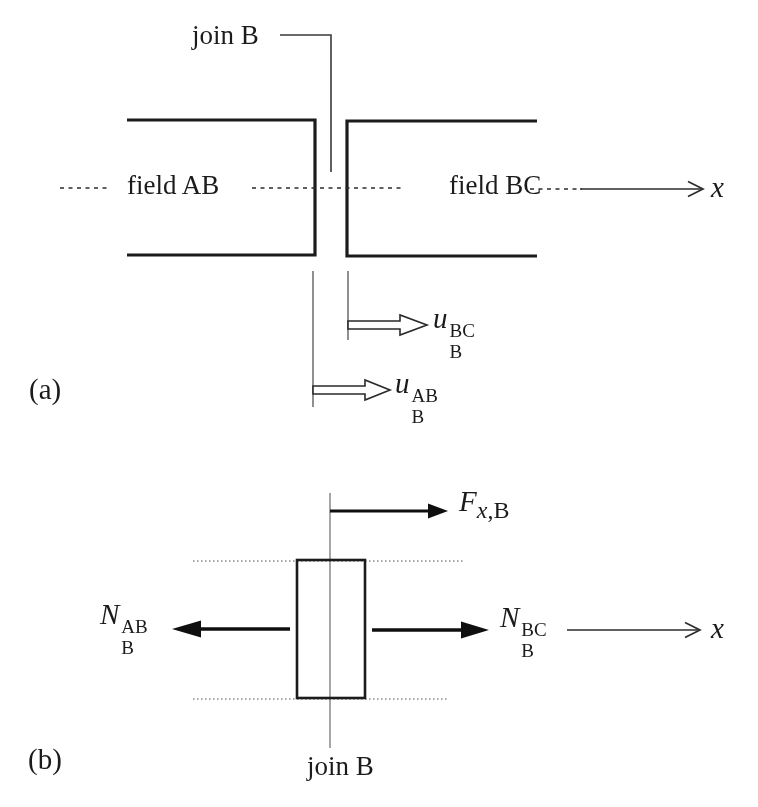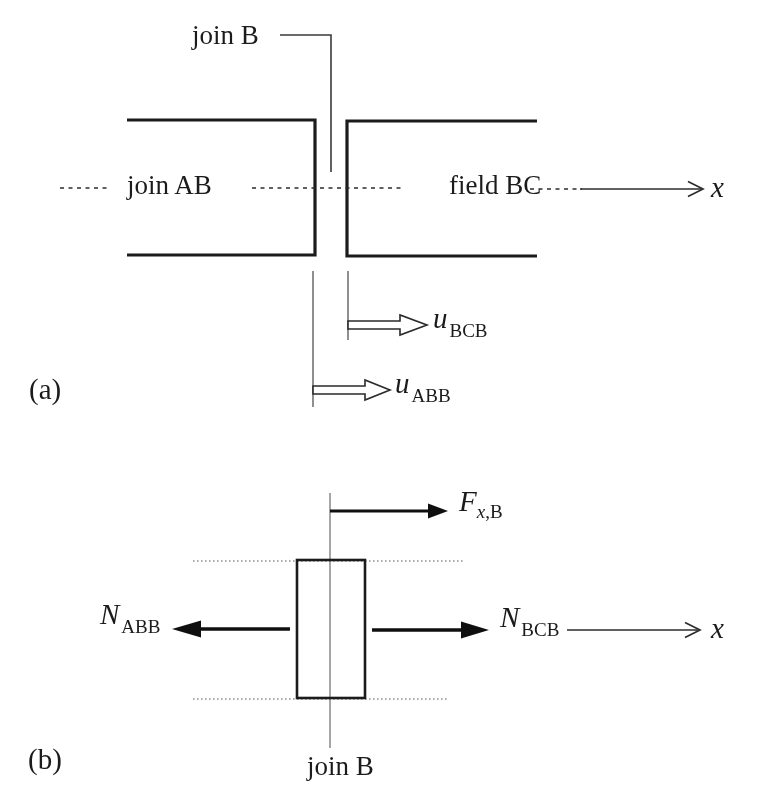--- a/index.html
+++ b/index.html
@@ -18,31 +18,31 @@
     line-height:1.1;
     white-space:nowrap;
     color:#1b1b1b;
   }
   .big{font-size:29px;}
   .ital{font-style:italic;}
   .math{font-size:29px;white-space:nowrap;}
   .mbase{font-style:italic;}
   .mstack{
     display:inline-flex;
-    flex-direction:row;
+    flex-direction:column;
     align-items:flex-start;
     font-size:19px;
     line-height:1.0;
     row-gap:2px;
     margin-left:2px;
     vertical-align:-9px;
     font-style:normal;
   }
   .msup,.msub{display:block;}
-  .fsub{font-size:19px;vertical-align:-7px;font-style:normal;}
+  .fsub{font-size:24px;vertical-align:-7px;font-style:normal;}
   .fsub i{font-style:italic;}
 </style>
 </head>
 <body>
 
 <div id="figure">
 
   <svg id="drawing" width="758" height="807" viewBox="0 0 758 807">
 
     <g>
@@ -112,21 +112,21 @@
     </g>
 
     <g>
       <line x1="567" y1="630" x2="698" y2="630" stroke="#2c2c2c" stroke-width="1.5"></line>
       <polyline points="685,622.5 700,630 685,637.5" fill="none" stroke="#2c2c2c" stroke-width="1.7"></polyline>
     </g>
   </svg>
 
   <div class="lab" style="left:192px;top:21px;">join B</div>
 
-  <div class="lab" style="left:127px;top:171px;">join AB</div>
+  <div class="lab" style="left:127px;top:171px;">field AB</div>
 
   <div class="lab" style="left:416px;top:171px;margin-left:33px;">field BC</div>
 
   <div class="lab big ital" style="left:711px;top:172px;">x</div>
 
   <div class="lab math" style="left:433px;top:303px;">
     <i class="mbase">u</i><span class="mstack">
         <span class="msup">BC</span>
         <span class="msub">B</span>
       </span>

